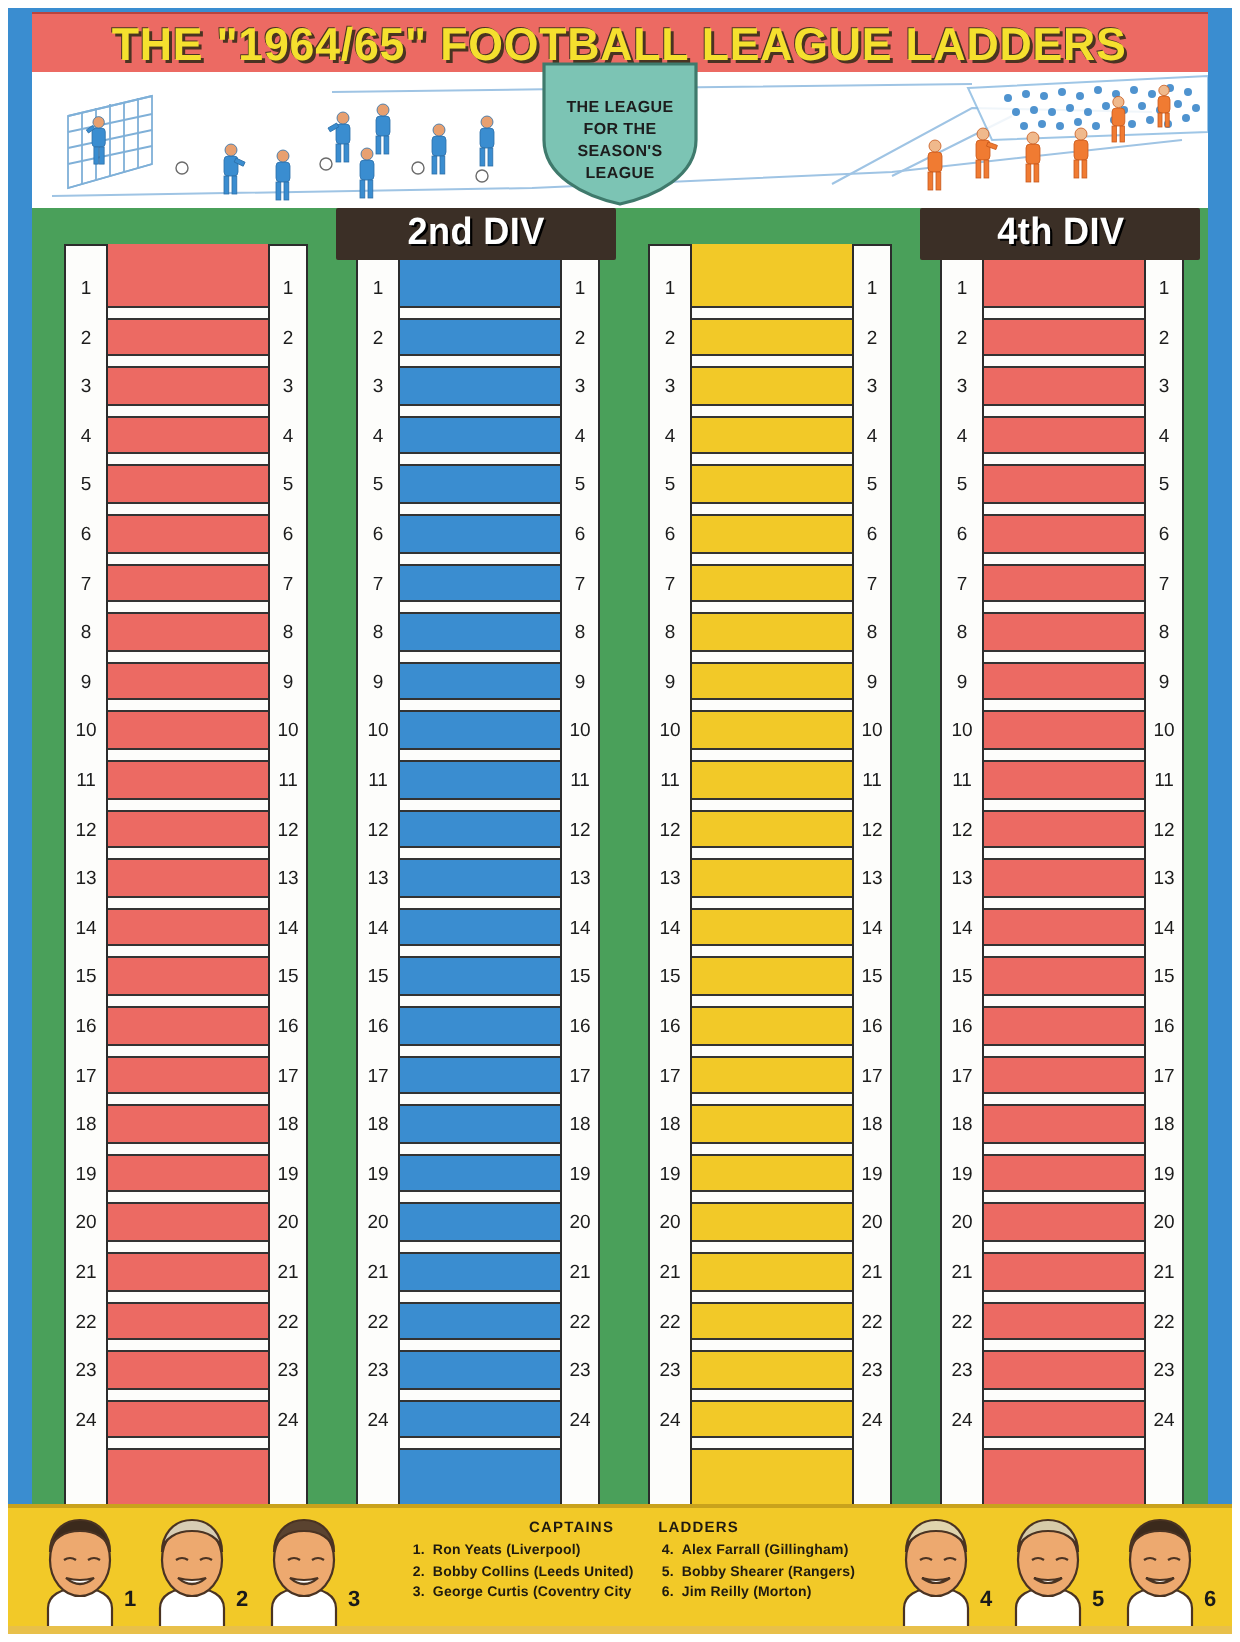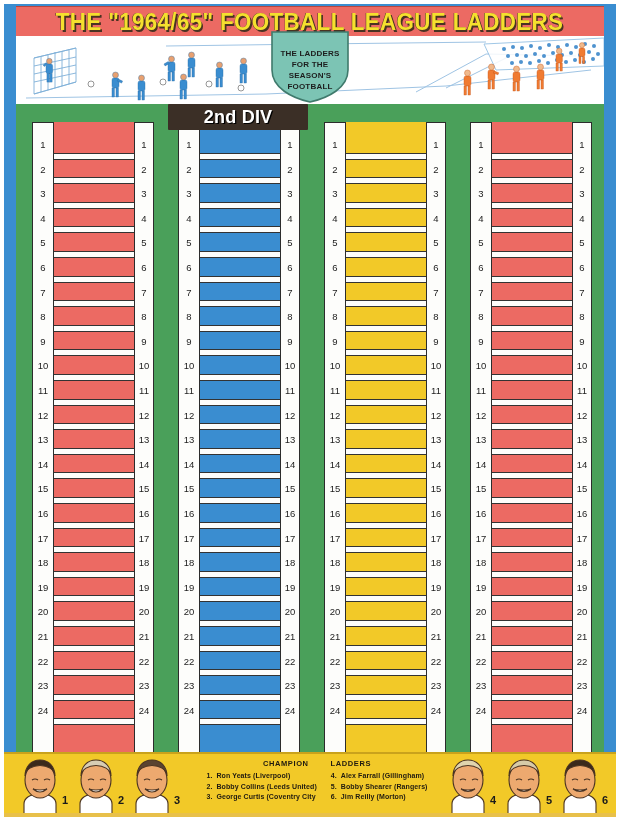--- a/index.html
+++ b/index.html
@@ -334,24 +334,24 @@
         </g>
       </g>
     </svg>
   </div>
 
   <div class="shield">
     <svg width="84" height="74" viewBox="0 0 84 74">
       <path d="M4 2 L80 2 L80 40 C80 58 60 68 42 72 C24 68 4 58 4 40 Z" fill="#7cc4b4" stroke="#3f7a6c" stroke-width="1.6"></path>
     </svg>
     <div class="shield-label">
-      <span>THE LADDERS</span>
+      <span>THE LEAGUE</span>
       <span>FOR THE</span>
       <span>SEASON'S</span>
-      <span>FOOTBALL</span>
+      <span>LEAGUE</span>
     </div>
   </div>
 
   <div class="divisions">
 
     <div class="div-col c0">
       <div class="ladder">
         <div class="panel">
             <div class="panel-inner" style="background: rgb(236, 106, 99);"></div>
           </div>
@@ -611,20 +611,23 @@
             <div class="num" style="top: 483.4px;">20</div>
             <div class="num" style="top: 508px;">21</div>
             <div class="num" style="top: 532.6px;">22</div>
             <div class="num" style="top: 557.2px;">23</div>
             <div class="num" style="top: 581.8px;">24</div>
           </div>
       </div>
     </div>
 
     <div class="div-col c3">
+      <div class="div-header">
+        <span class="div-header-text">4th DIV</span>
+      </div>
       <div class="ladder">
         <div class="panel">
             <div class="panel-inner" style="background: rgb(236, 106, 99);"></div>
           </div>
         <div class="rungs">
             <div class="rung" style="top: 30.5px;"></div>
             <div class="rung" style="top: 55.1px;"></div>
             <div class="rung" style="top: 79.7px;"></div>
             <div class="rung" style="top: 104.3px;"></div>
             <div class="rung" style="top: 128.9px;"></div>
@@ -735,21 +738,21 @@
           </g>
         </g>
       </svg>
       <span class="pnum" style="left:50px;top:40px;">1</span>
       <span class="pnum" style="left:106px;top:40px;">2</span>
       <span class="pnum" style="left:162px;top:40px;">3</span>
     </div>
 
     <div class="captions">
       <div class="cap-head">
-        <span>CHAMPION</span>
+        <span>CAPTAINS</span>
         <span>LADDERS</span>
       </div>
       <div class="cap-cols">
         <div class="cap-col">
           <div class="cap-item"><span class="cidx">1.</span><span>Ron Yeats (Liverpool)</span></div>
           <div class="cap-item"><span class="cidx">2.</span><span>Bobby Collins (Leeds United)</span></div>
           <div class="cap-item"><span class="cidx">3.</span><span>George Curtis (Coventry City</span></div>
         </div>
         <div class="cap-col">
           <div class="cap-item"><span class="cidx">4.</span><span>Alex Farrall (Gillingham)</span></div>

